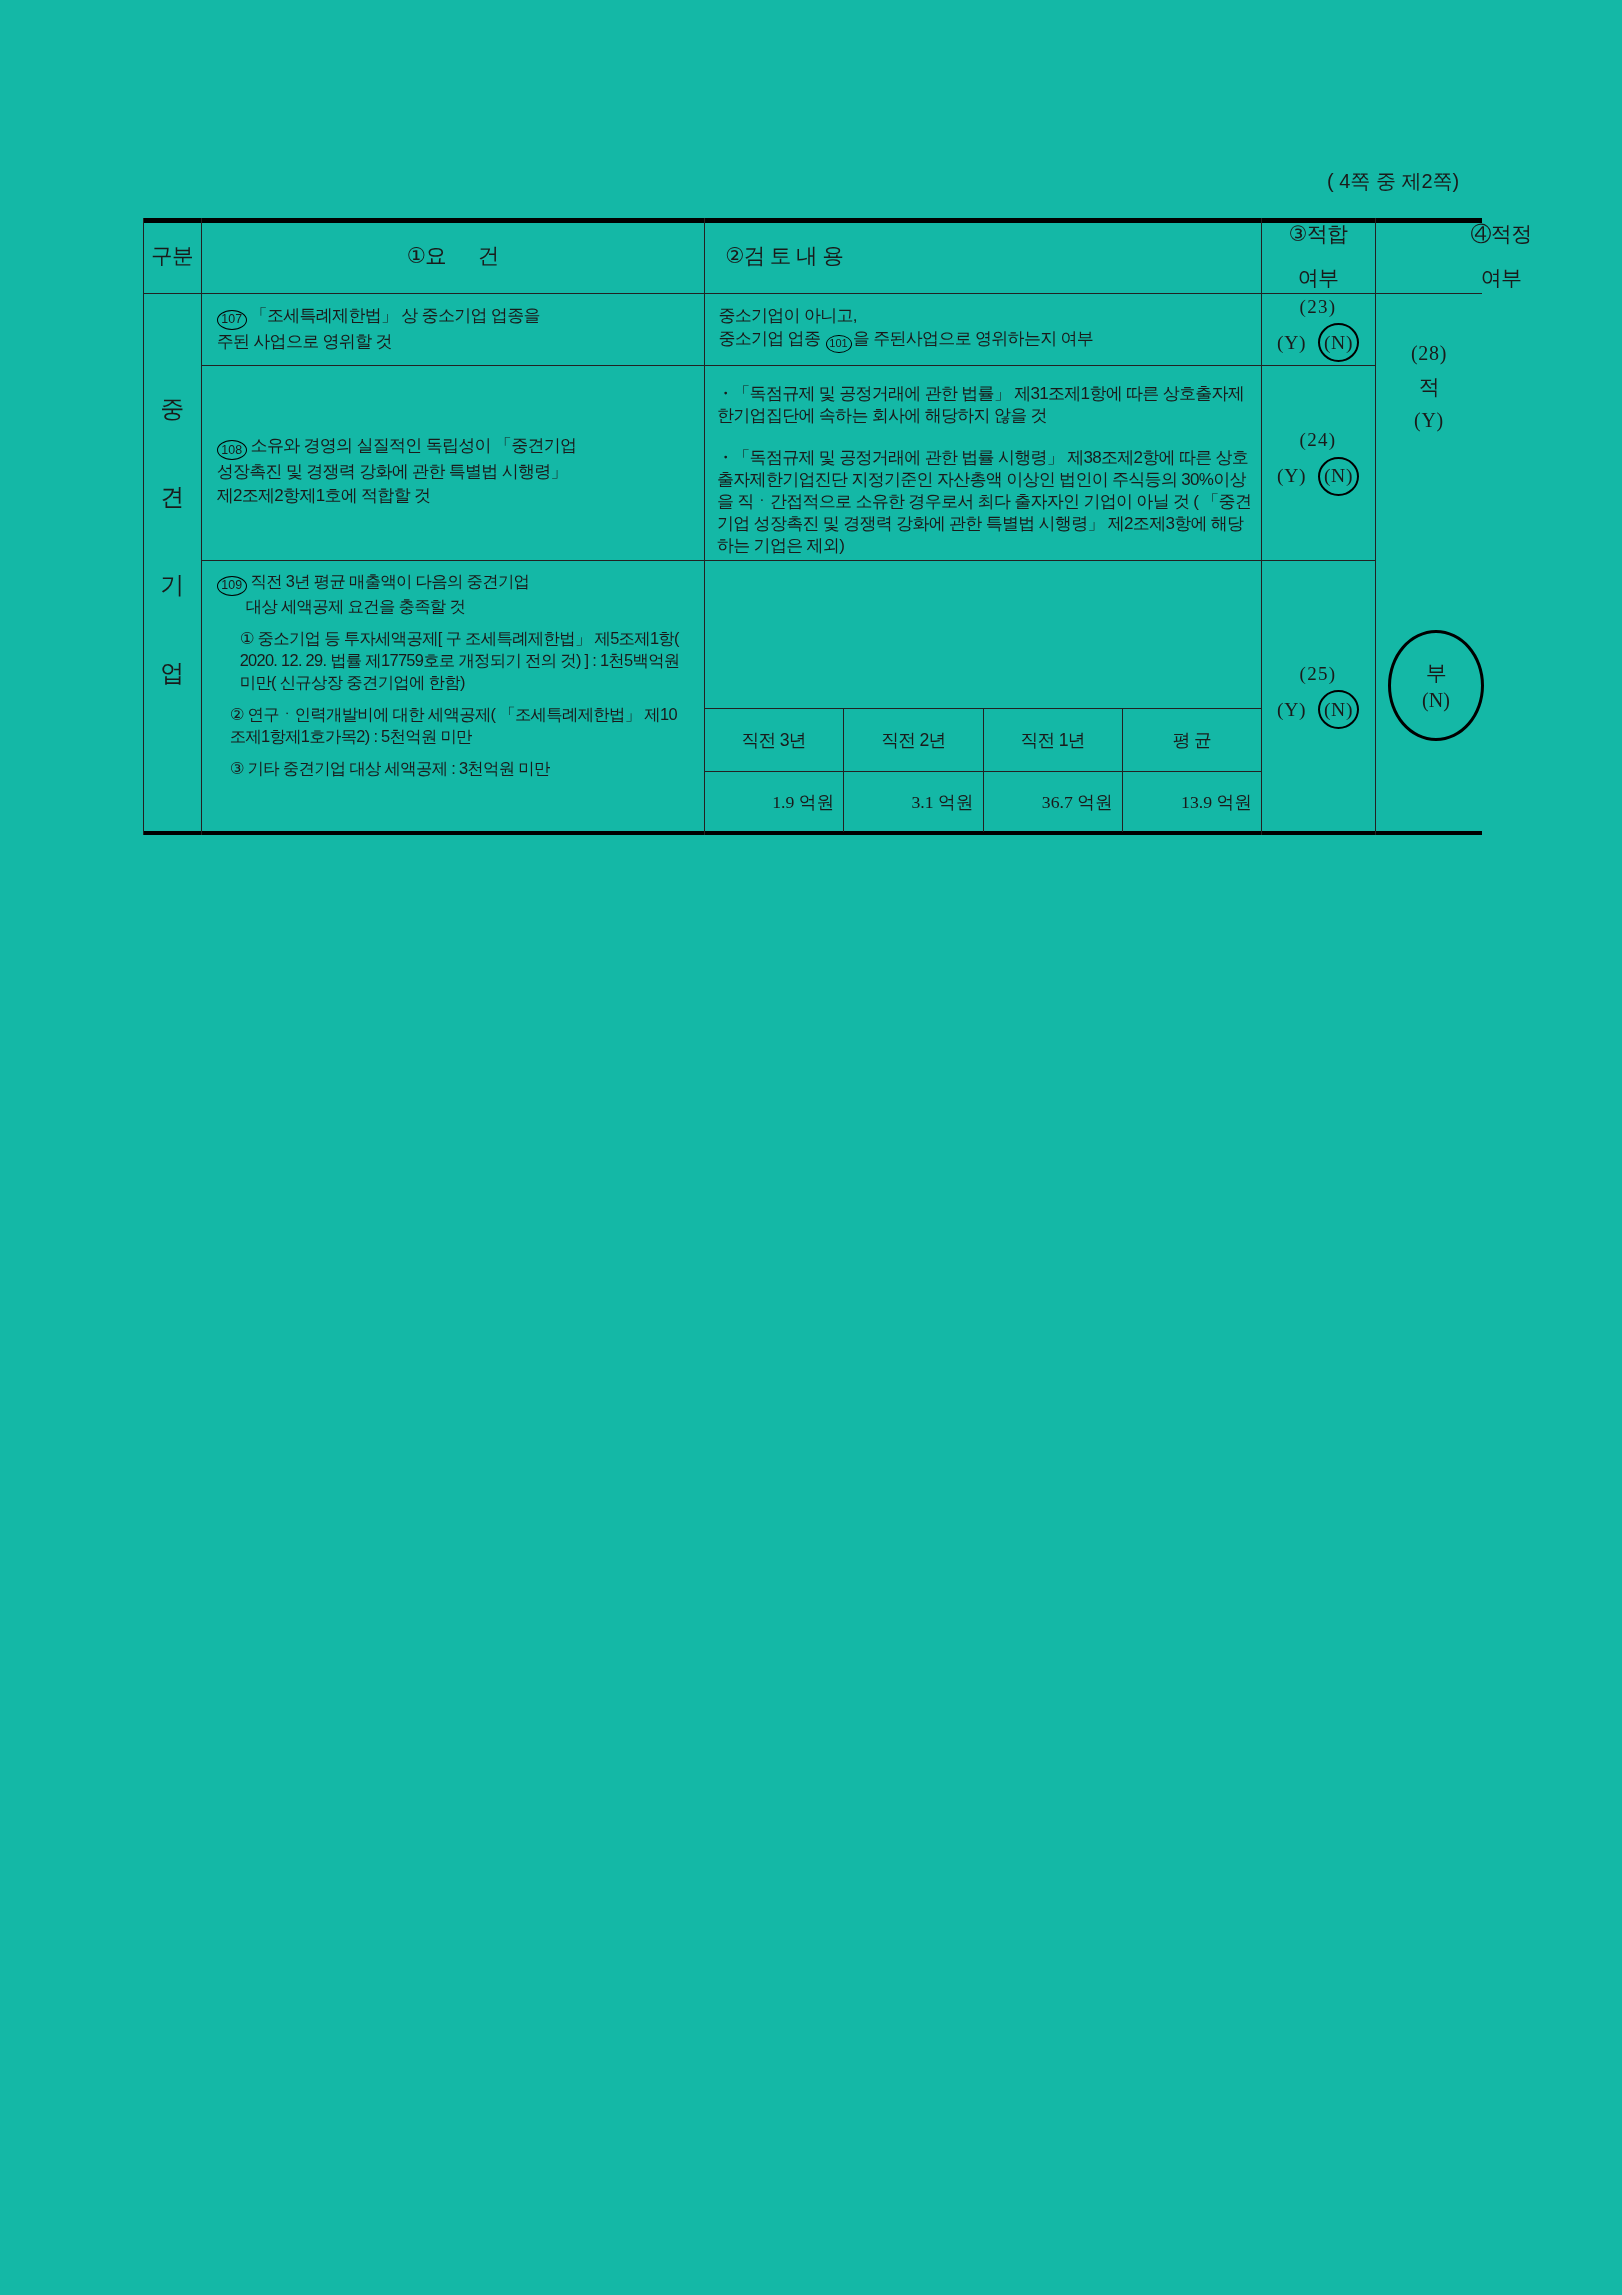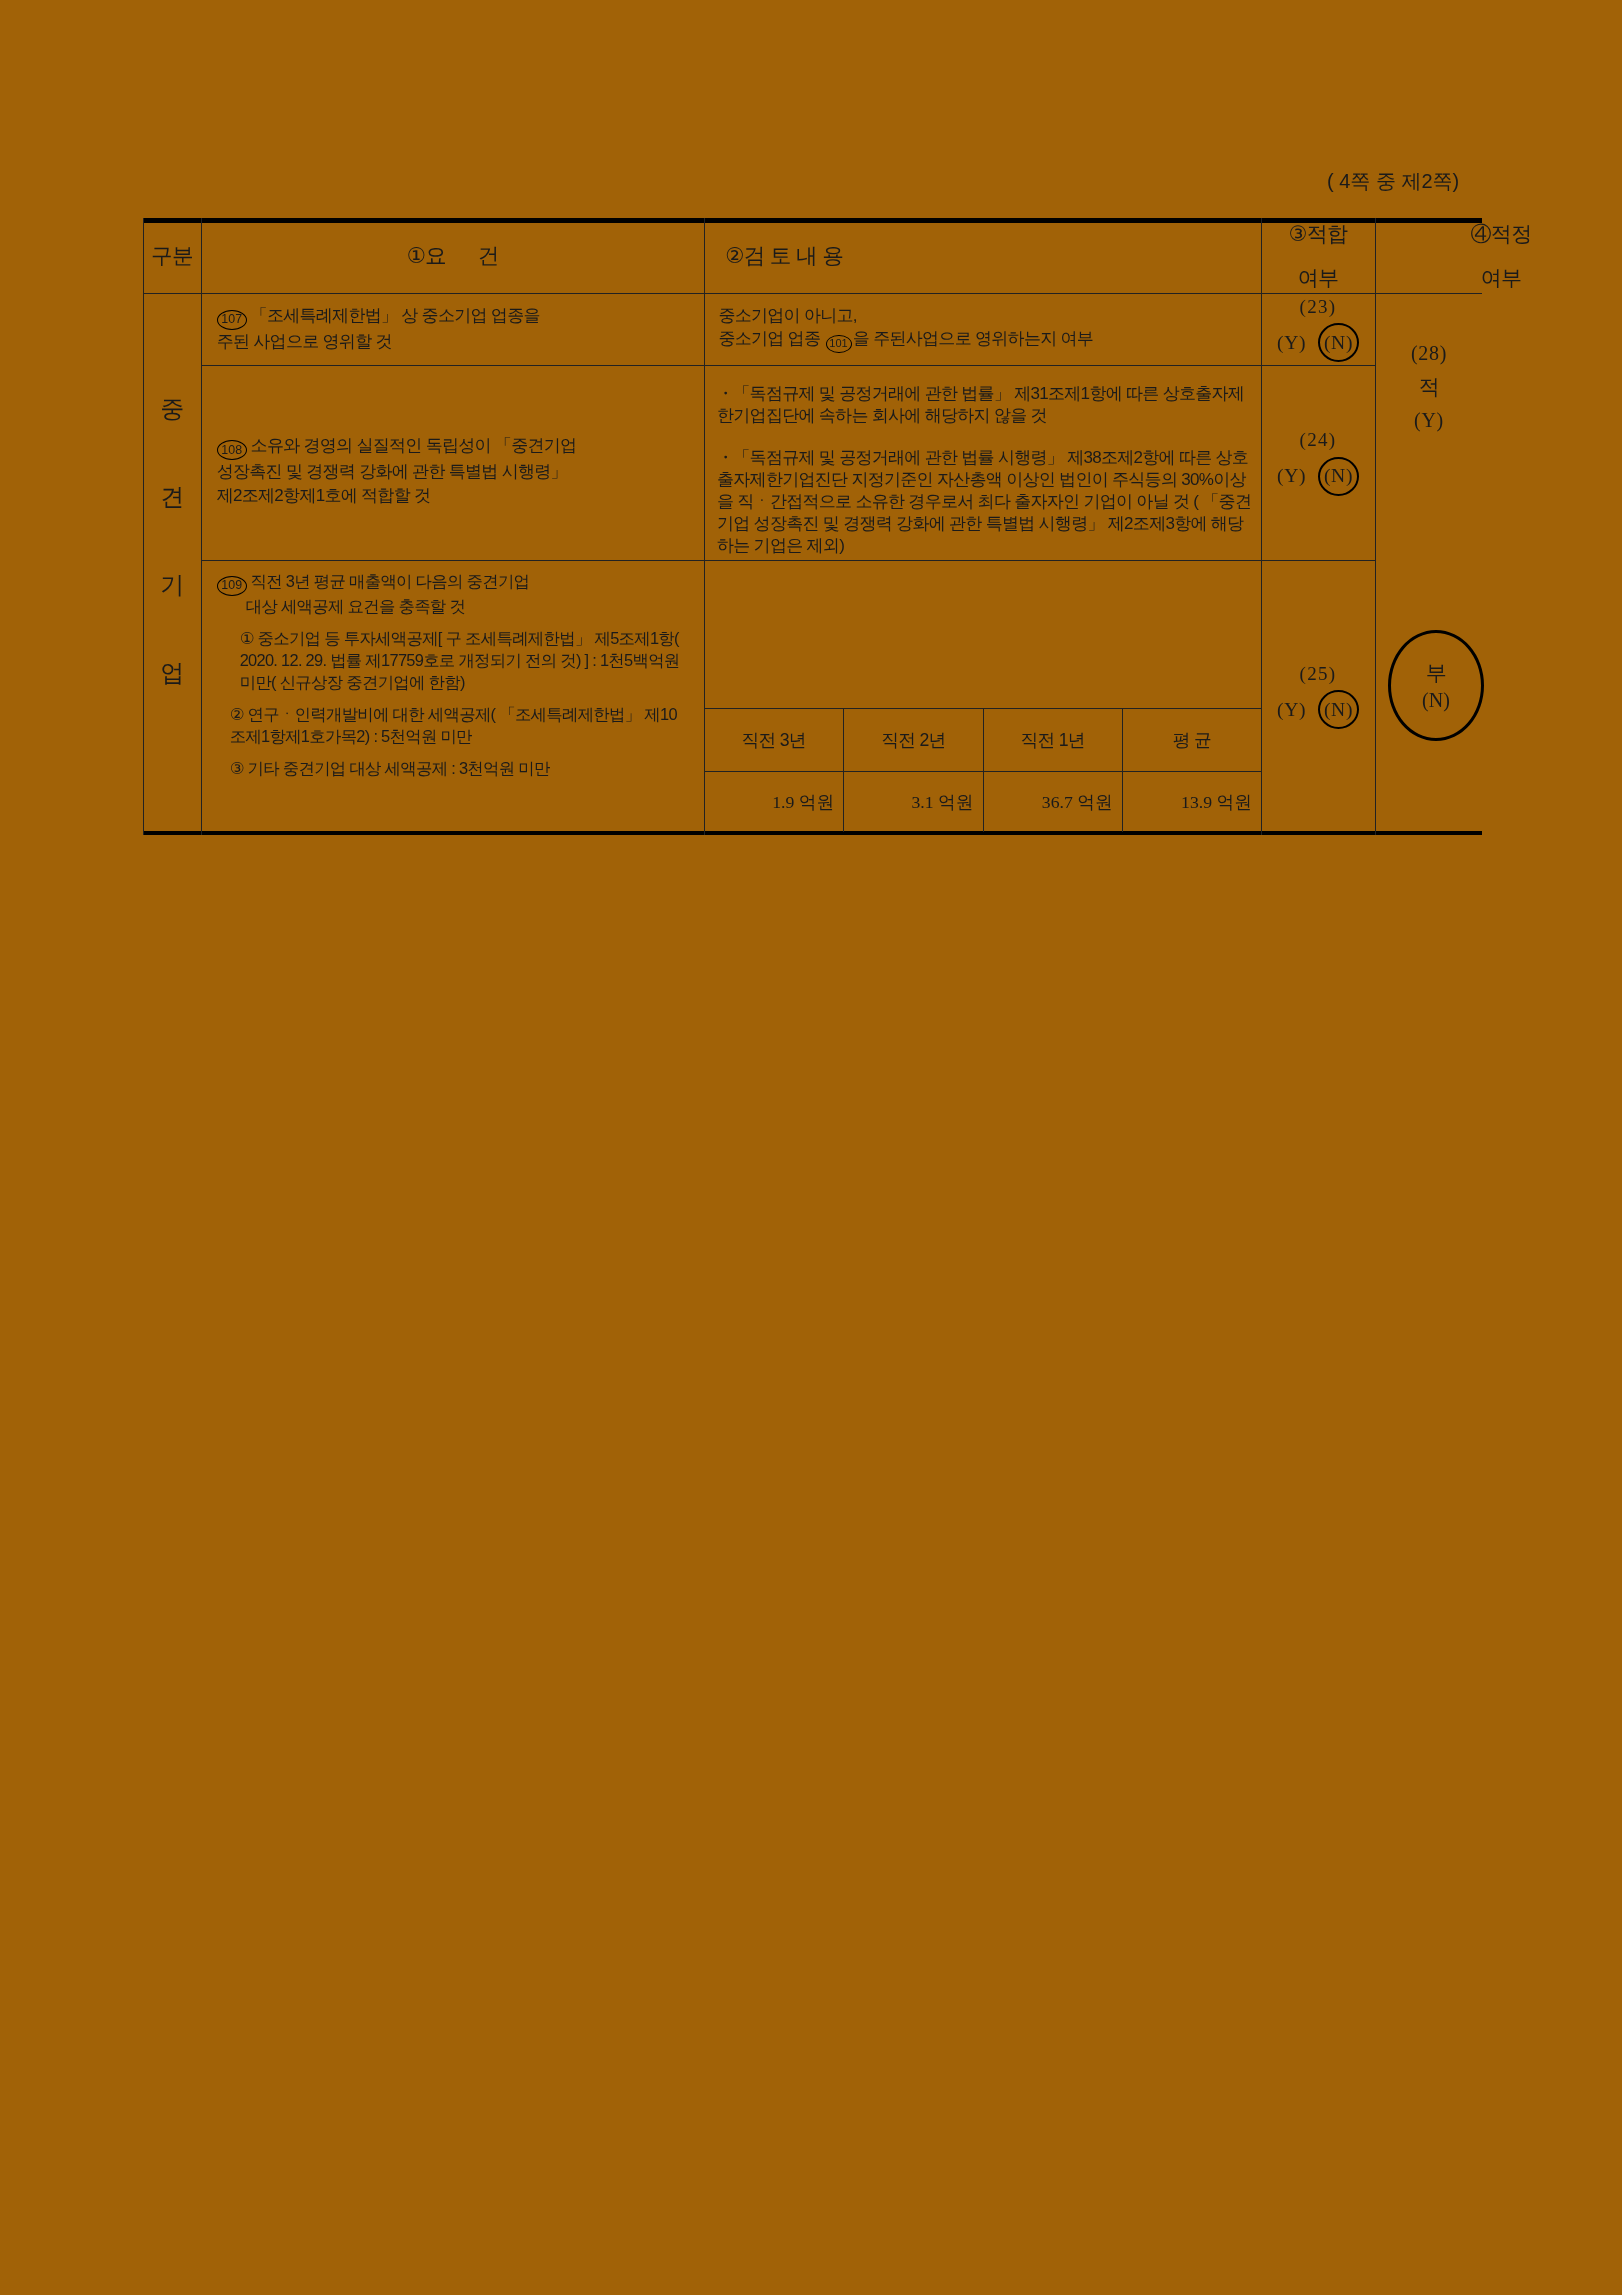--- a/index.html
+++ b/index.html
@@ -1,16 +1,16 @@
 <!DOCTYPE html>
 <html style="font-size:10.5px"><head>
 <meta charset="utf-8">
 <style>
   html,body{margin:0;padding:0;background:#ffffff;}
-  #page{position:relative;width:1622px;height:2295px;background:#a16207;overflow:hidden;
+  #page{position:relative;width:1622px;height:2295px;background:#14b8a6;overflow:hidden;
         font-family:"Liberation Sans","DejaVu Sans",sans-serif;color:#1a1a1a;}
   .kr{letter-spacing:-0.7px;}
   
   #corner-note{position:absolute;left:1327px;top:168px;font-size:20px;letter-spacing:0px;white-space:pre;}
   
   #tbl{position:absolute;left:143px;top:218px;width:1339px;height:617px;}
   .hline,.vline{position:absolute;background:#222;}
   .thick{background:#000;}
   
   .cell{position:absolute;box-sizing:border-box;}

